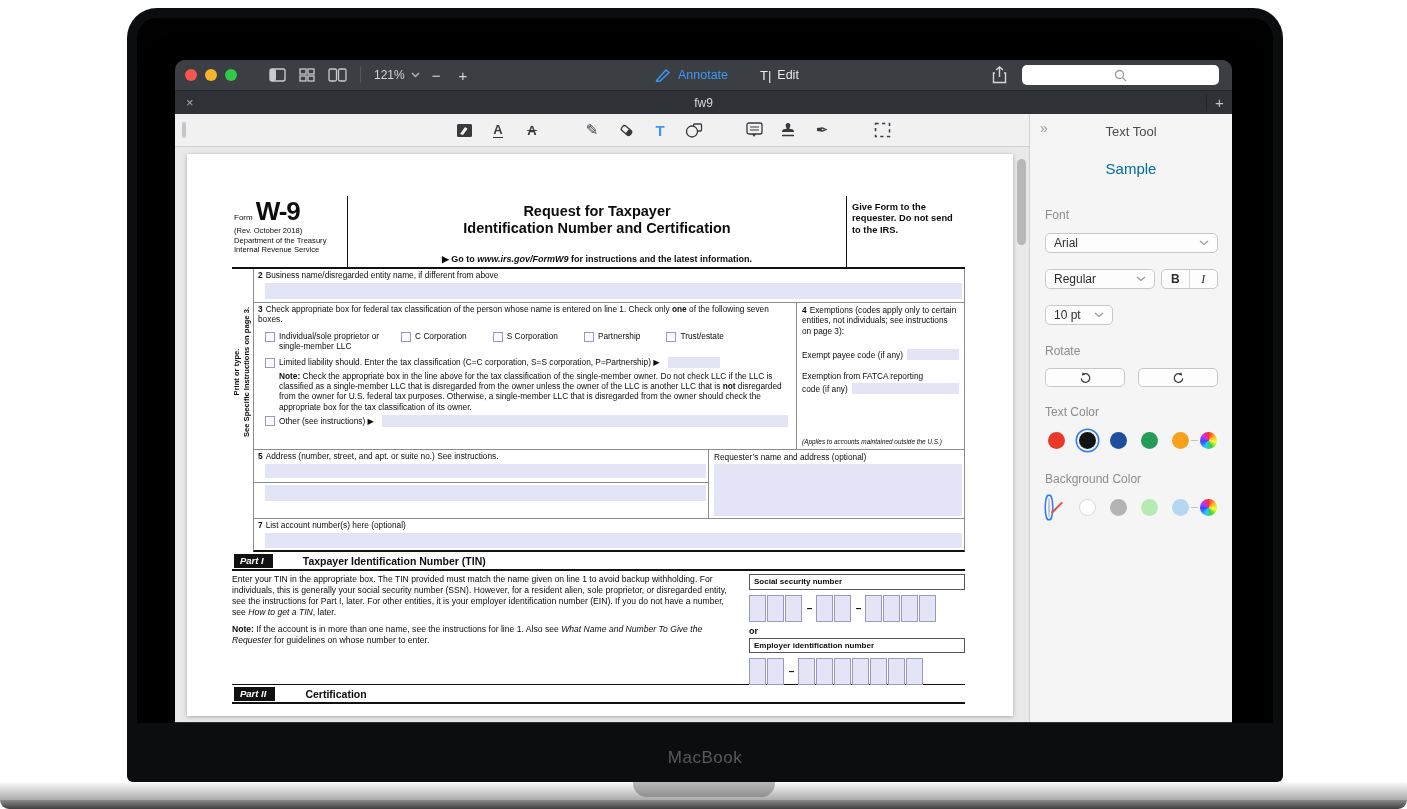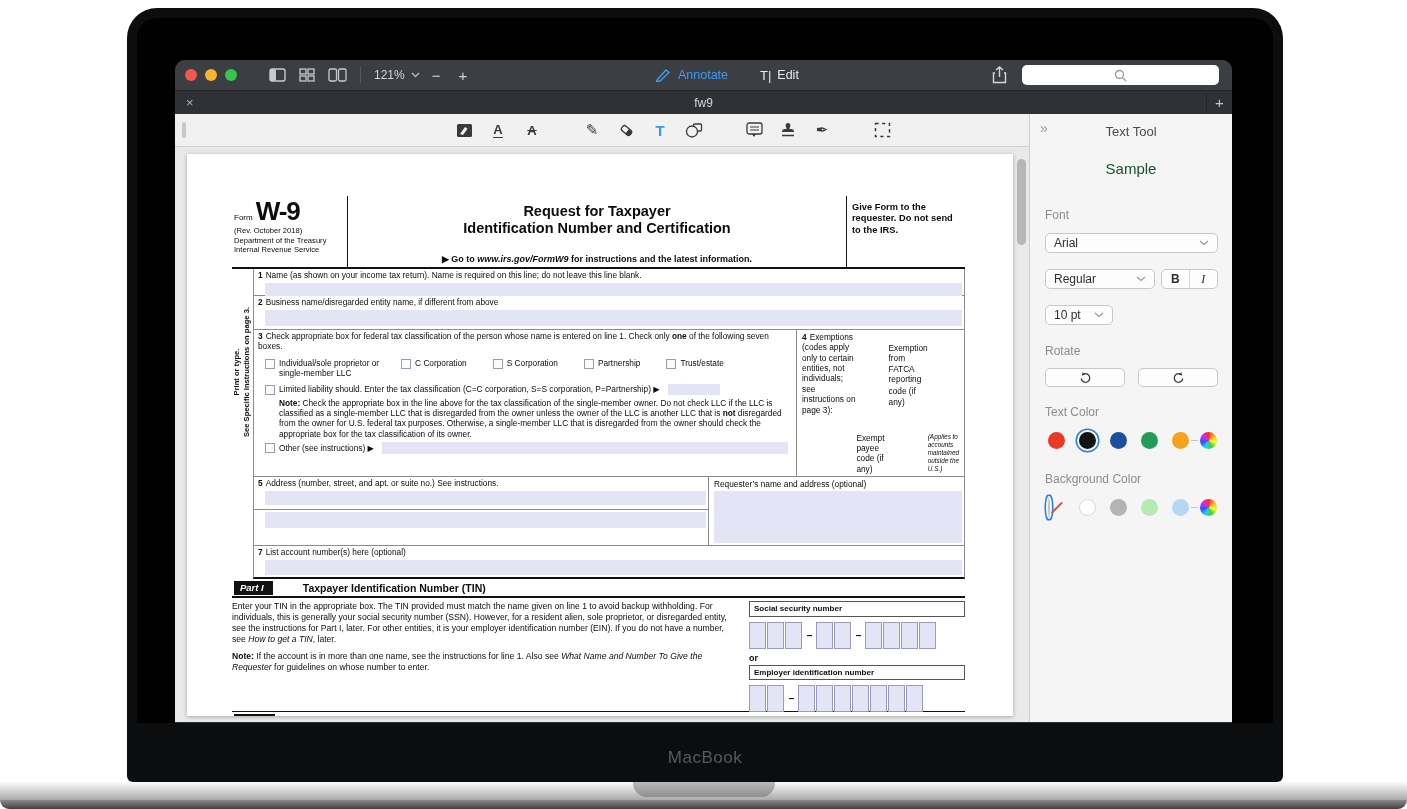--- a/index.html
+++ b/index.html
@@ -47,21 +47,21 @@
   .t-active { color:#3b97f2; font-size:15px; font-weight:bold; }
   .pen-glyph { font-size:15px; }
 
   .canvas { flex:1; background:#e9e9ea; position:relative; overflow:hidden; }
   .scroll-thumb { position:absolute; right:3px; top:12px; width:9px; height:86px; background:#b7b7b9; border-radius:5px; }
 
   
   .sidebar { flex:1; background:#f5f5f6; border-left:1px solid #cfcfd1; position:relative; color:#3c3c3e; }
   .sb-collapse { position:absolute; left:10px; top:6px; color:#98989a; font-size:14px; }
   .sb-title { position:absolute; left:0; right:0; top:10px; text-align:center; font-size:13px; color:#4b4b4d; }
-  .sb-sample { position:absolute; left:0; right:0; top:46px; text-align:center; font-size:15px; color:#14532d; }
+  .sb-sample { position:absolute; left:0; right:0; top:46px; text-align:center; font-size:15px; color:#0369a1; }
   .sb-label { position:absolute; left:15px; font-size:12px; color:#8d8d8f; }
   .select { position:absolute; height:20px; background:#fdfdfd; border:1px solid #c8c8ca; border-radius:5px; display:flex; align-items:center; padding:0 8px; font-size:12px; color:#2e2e30; }
   .select .chev { margin-left:auto; }
   .seg { position:absolute; height:20px; border:1px solid #c8c8ca; border-radius:5px; background:#fdfdfd; display:flex; }
   .seg > div { width:50%; display:flex; align-items:center; justify-content:center; font-size:12px; color:#2e2e30; }
   .seg > div:first-child { border-right:1px solid #d5d5d7; }
   .rot-btn { position:absolute; height:19px; width:80px; border:1px solid #c8c8ca; border-radius:5px; background:#fdfdfd; display:flex; align-items:center; justify-content:center; }
   .dot { position:absolute; width:17px; height:17px; border-radius:50%; }
   .dot.sel { box-shadow:0 0 0 2px #f5f5f6, 0 0 0 3.5px #2a7df2; }
   .rainbow { background:conic-gradient(#ff2d2d,#ffb02d,#f6ff2d,#3dd23d,#2dc9ff,#2d50ff,#c92dff,#ff2d2d); }
@@ -88,21 +88,21 @@
   .gutter-inner { position:absolute; width:207px; height:22px; left:-94px; top:92px; transform:rotate(-90deg); text-align:center; font-size:7.6px; font-weight:bold; line-height:1.3; white-space:nowrap; }
   .num { font-weight:bold; margin-right:3px; }
   .lav { background:#e4e4f7; }
   .row-label { padding:2px 3px 0 4px; line-height:1.15; }
   .f-input { height:13px; margin:2px 2px 2px 11px; }
   .r1 { height:27px; border-bottom:1px solid #8c8c8c; }
   .r2 { height:34px; border-bottom:1px solid #8c8c8c; }
   .r2 .f-input { height:16px; }
   .r34 { display:flex; height:147px; border-bottom:1px solid #8c8c8c; }
   .col3 { flex:1; border-right:1px solid #8c8c8c; }
-  .col4 { width:167px; display:flex; flex-direction:row; padding:2px 5px 2px 5px; line-height:1.25; }
+  .col4 { width:167px; display:flex; flex-direction:column; padding:2px 5px 2px 5px; line-height:1.25; }
   .cb-row { display:flex; margin:7px 0 2px 11px; }
   .cb { width:10px; height:10px; border:1px solid #9a9ac0; background:#fbfbfe; flex:none; margin-top:1px; }
   .cb-g { display:flex; gap:4px; }
   .cb-lbl { line-height:1.25; }
   .llc-row { display:flex; margin:5px 8px 0 11px; gap:4px; align-items:flex-end; }
   .mini-input { height:11px; }
   .llc-input { width:52px; margin-left:4px; flex:none; }
   .note-p { margin:3px 4px 0 25px; line-height:1.24; }
   .other-row { display:flex; margin:3px 8px 3px 11px; gap:4px; align-items:center; }
   .other-input { flex:1; height:12px; margin-left:4px; }
@@ -288,24 +288,20 @@
                   </div>
 
                   <div class="f-body">
                     <div class="gutter">
                       <div class="gutter-inner">
                         <div>Print or type.</div>
                         <div><span>See </span><b>Specific Instructions</b><span> on page 3.</span></div>
                       </div>
                     </div>
 
-                    <div class="r1">
-                      <div class="row-label"><span class="num">1</span><span>Name (as shown on your income tax return). Name is required on this line; do not leave this line blank.</span></div>
-                      <div class="f-input lav"></div>
-                    </div>
 
                     <div class="r2">
                       <div class="row-label"><span class="num">2</span><span>Business name/disregarded entity name, if different from above</span></div>
                       <div class="f-input lav"></div>
                     </div>
 
                     <div class="r34">
                       <div class="col3">
                         <div class="row-label" style="padding-right:8px"><span class="num">3</span><span><span>Check appropriate box for federal tax classification of the person whose name is entered on line 1. Check only </span><b>one</b><span> of the following seven boxes.</span></span></div>
                         <div class="cb-row">

